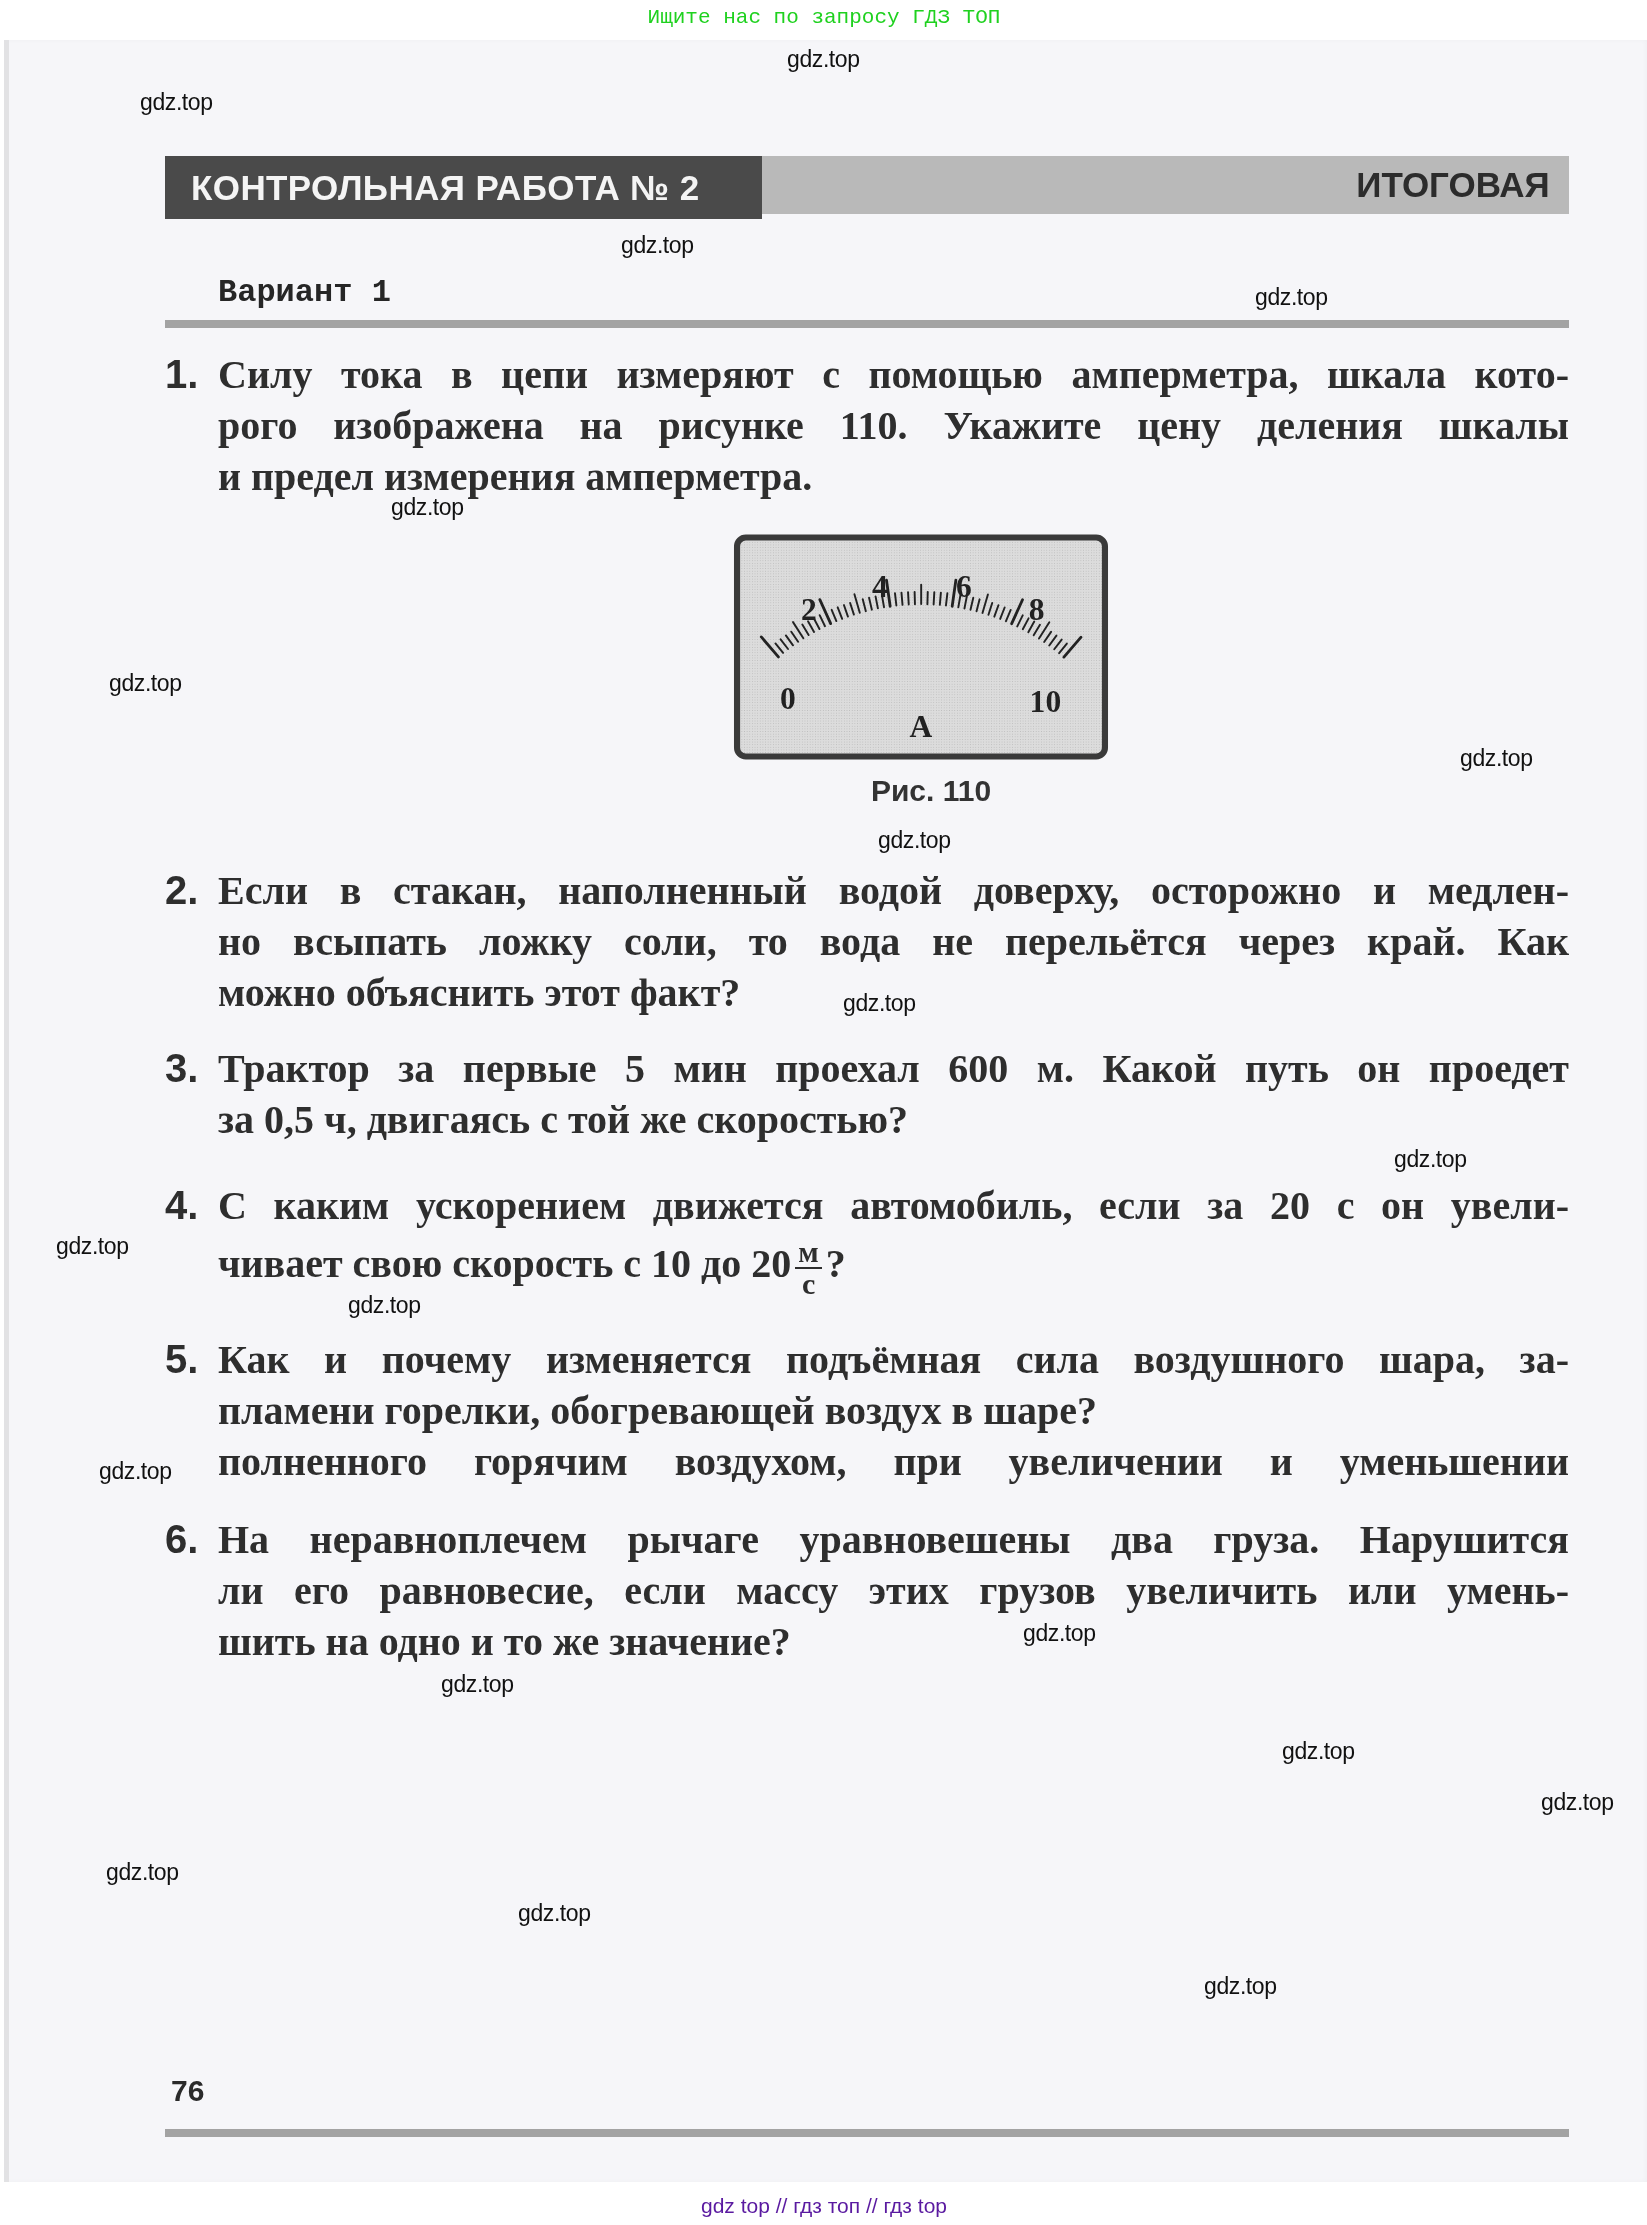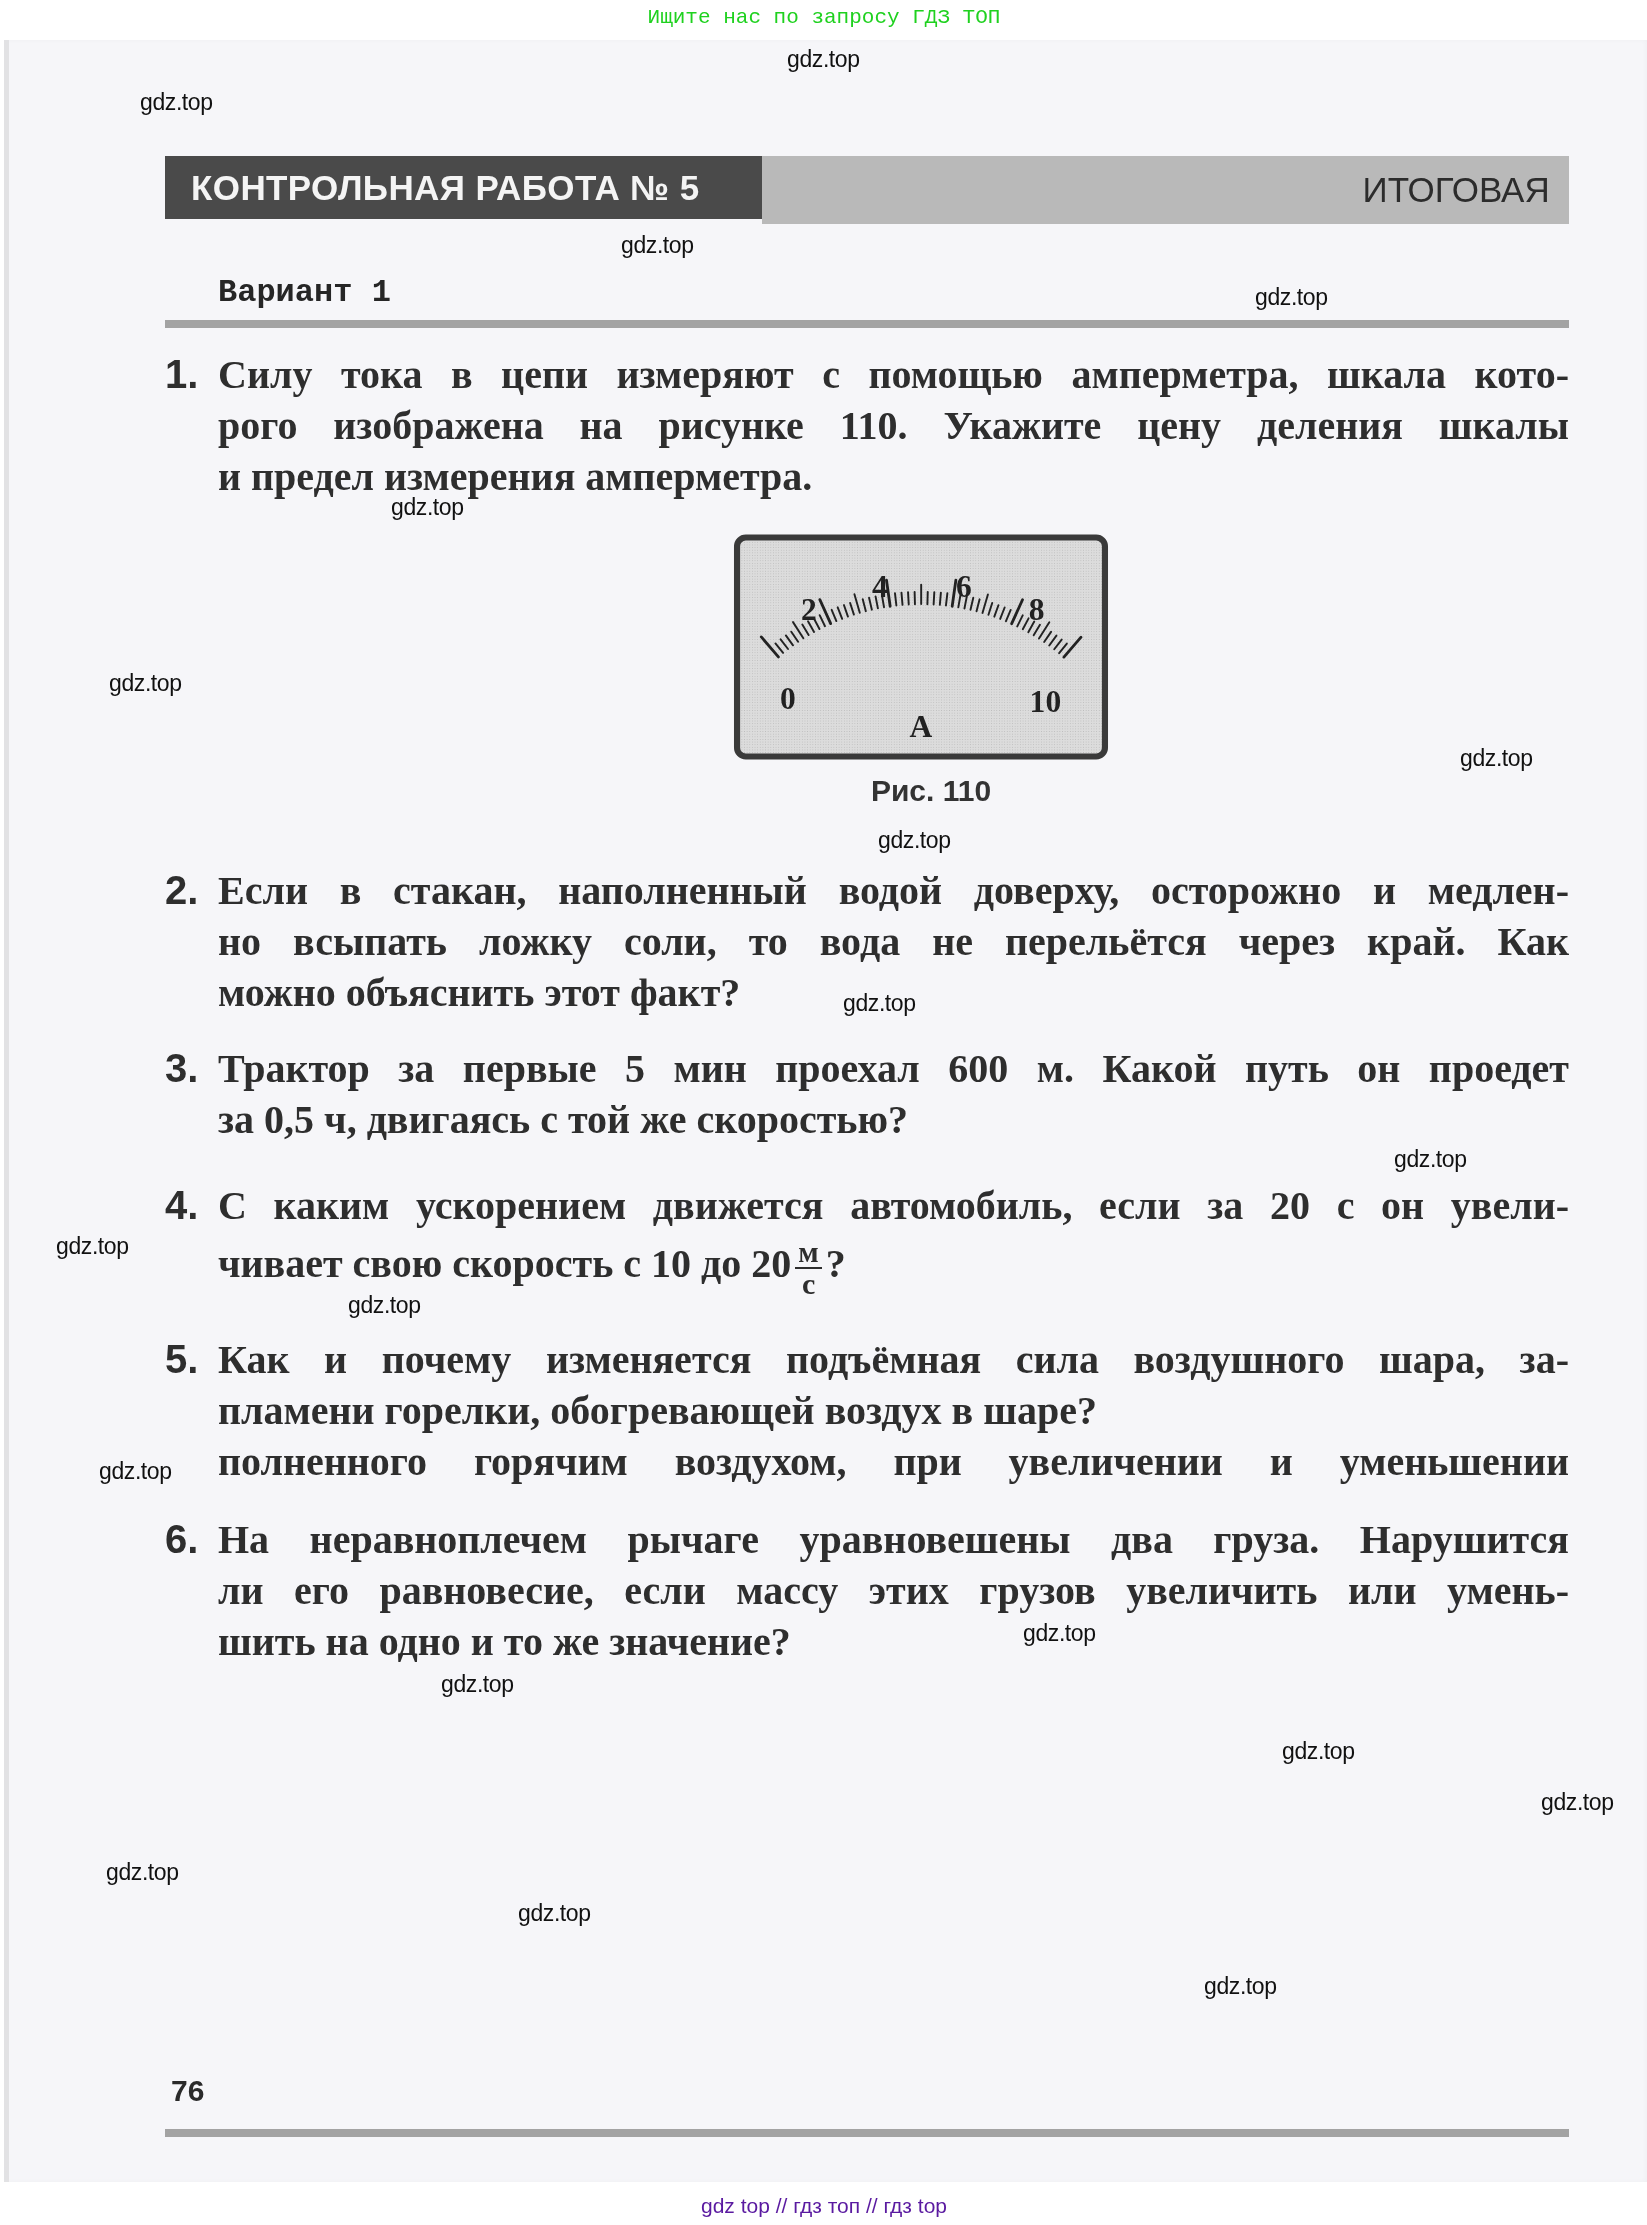--- a/index.html
+++ b/index.html
@@ -23,23 +23,23 @@
     position:absolute; left:165px; top:156px; width:1404px; height:63px;
     display:flex;
   }
   .header-dark {
     background:#4a4a4a; width:597px; height:63px;
     display:flex; align-items:center; padding-left:26px; box-sizing:border-box;
     color:#f4f4f4; font-family:"Liberation Sans", sans-serif; font-weight:bold;
     font-size:35px; letter-spacing:0.4px;
   }
   .header-light {
-    background:#b9b9b9; flex:1; height:68px;
+    background:#b9b9b9; flex:1; height:58px;
     display:flex; align-items:center; justify-content:flex-end; padding-right:19.3px; box-sizing:border-box;
-    color:#2c2c2c; font-family:"Liberation Sans", sans-serif; font-weight:normal; font-size:35px;
+    color:#2c2c2c; font-family:"Liberation Sans", sans-serif; font-weight:bold; font-size:35px;
   }
   .variant-title {
     position:absolute; left:218px; top:274px;
     font-family:Liberation Mono, monospace; font-weight:bold; font-size:32px; color:#262626;
   }
   .rule {
     position:absolute; left:165px; width:1404px; height:8px; background:#a3a3a3;
   }
   .task {
     position:absolute; left:165px; width:1404px;
@@ -77,21 +77,21 @@
   }
 </style>
 </head>
 <body>
 
 <div class="top-banner">Ищите нас по запросу ГДЗ ТОП</div>
 
 <div class="page"></div>
 
 <div class="header-bar">
-  <div class="header-dark">КОНТРОЛЬНАЯ РАБОТА № 5</div>
+  <div class="header-dark">КОНТРОЛЬНАЯ РАБОТА № 2</div>
   <div class="header-light">ИТОГОВАЯ</div>
 </div>
 
 <div class="variant-title">Вариант 1</div>
 <div class="rule" style="top:320px;"></div>
 
 <div class="task" style="top:349px;">
   <span class="num">1.</span>
   <span class="line justify">Силу тока в цепи измеряют с помощью амперметра, шкала кото-</span>
   <span class="line justify">рого изображена на рисунке 110. Укажите цену деления шкалы</span>

